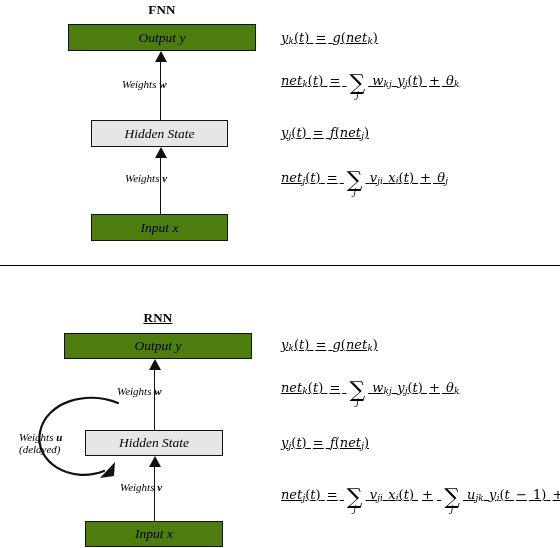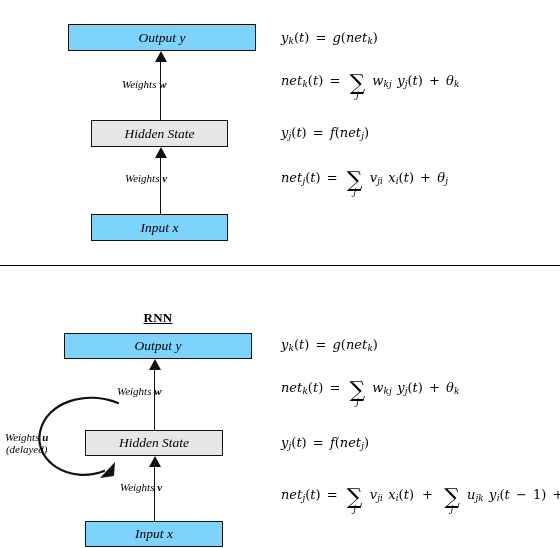--- a/index.html
+++ b/index.html
@@ -37,21 +37,21 @@
     font-size: 13px;
     letter-spacing: 0.3px;
     white-space: nowrap;
   }
 
   
   .node-box {
     position: absolute;
     box-sizing: border-box;
     border: 1.6px solid #121212;
-    background: #7dd3fc;
+    background: #4d7c0f;
     display: flex;
     align-items: center;
     justify-content: center;
     font-style: italic;
     font-size: 13.5px;
     font-family: "Liberation Serif", serif;
   }
   .node-box.shaded { background: #e6e6e6; align-items: center; }
 
   
@@ -93,20 +93,21 @@
     height: 100px;
   }
 
   
   .equation {
     position: absolute;
     font-family: "DejaVu Serif", serif;
     font-size: 13px;
     white-space: nowrap;
     line-height: 1;
+    text-decoration: underline;
   }
   .mi {
     font-style: italic;
     font-weight: 500;
   }
   .mi-up { font-style: normal; }
   .sub {
     font-size: 0.68em;
     vertical-align: -0.28em;
     font-style: italic;
@@ -133,20 +134,21 @@
     font-size: 9px;
     font-style: italic;
     margin-top: -2px;
   }
 </style>
 </head>
 <body>
 
 <div class="panel" id="fnn-panel">
 
+  <div class="net-title" style="left:68px; top:2px; width:188px;">FNN</div>
 
   <div class="node-box" id="fnn-output-box" style="left:68px; top:24px; width:188px; height:27px;">
     <span>Output y</span>
   </div>
 
   <div class="arrow" style="left:154px; top:51px; height:69px;">
     <div class="head"></div>
     <div class="shaft"></div>
   </div>
 
@@ -232,21 +234,21 @@
     <span class="sym">w</span>
   </div>
 
   <svg id="recurrent-loop" viewBox="0 0 130 100">
     <path d="M 100 11
              C 68 -2, 28 10, 22 40
              C 16 70, 52 92, 86 79" fill="none" stroke="#111" stroke-width="2.2" stroke-linecap="round"></path>
     <polygon points="82,86 97,70 96,84" fill="#111"></polygon>
   </svg>
 
-  <div class="weights-label" style="left:5px; top:431px; text-align:center;">
+  <div class="weights-label" style="left:19px; top:431px; text-align:left;">
     <span>Weights</span>
     <span class="sym">u</span>
     <span class="sub-line" style="display:block;">(delayed)</span>
   </div>
 
   <div class="node-box shaded" id="rnn-hidden-box" style="left:85px; top:430px; width:138px; height:26px;">
     <span>Hidden State</span>
   </div>
 
   <div class="arrow" style="left:148px; top:456px; height:66px;">

